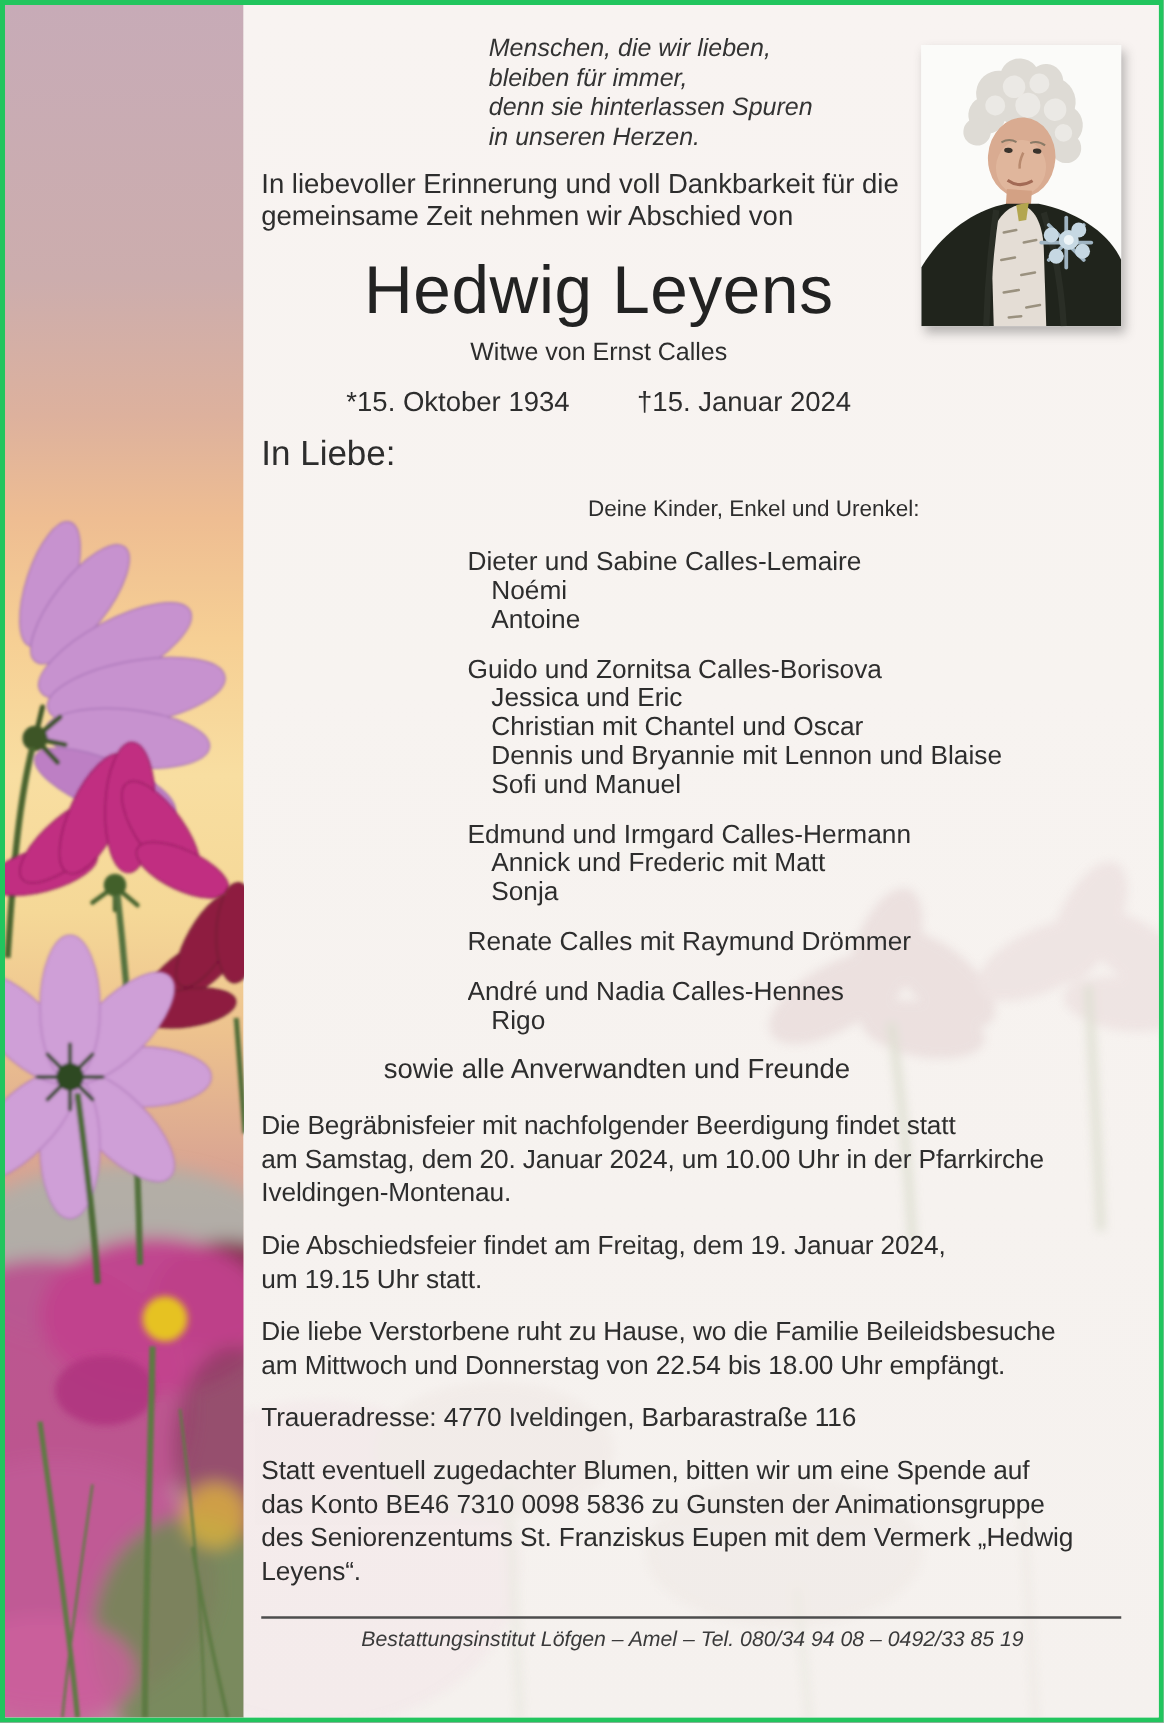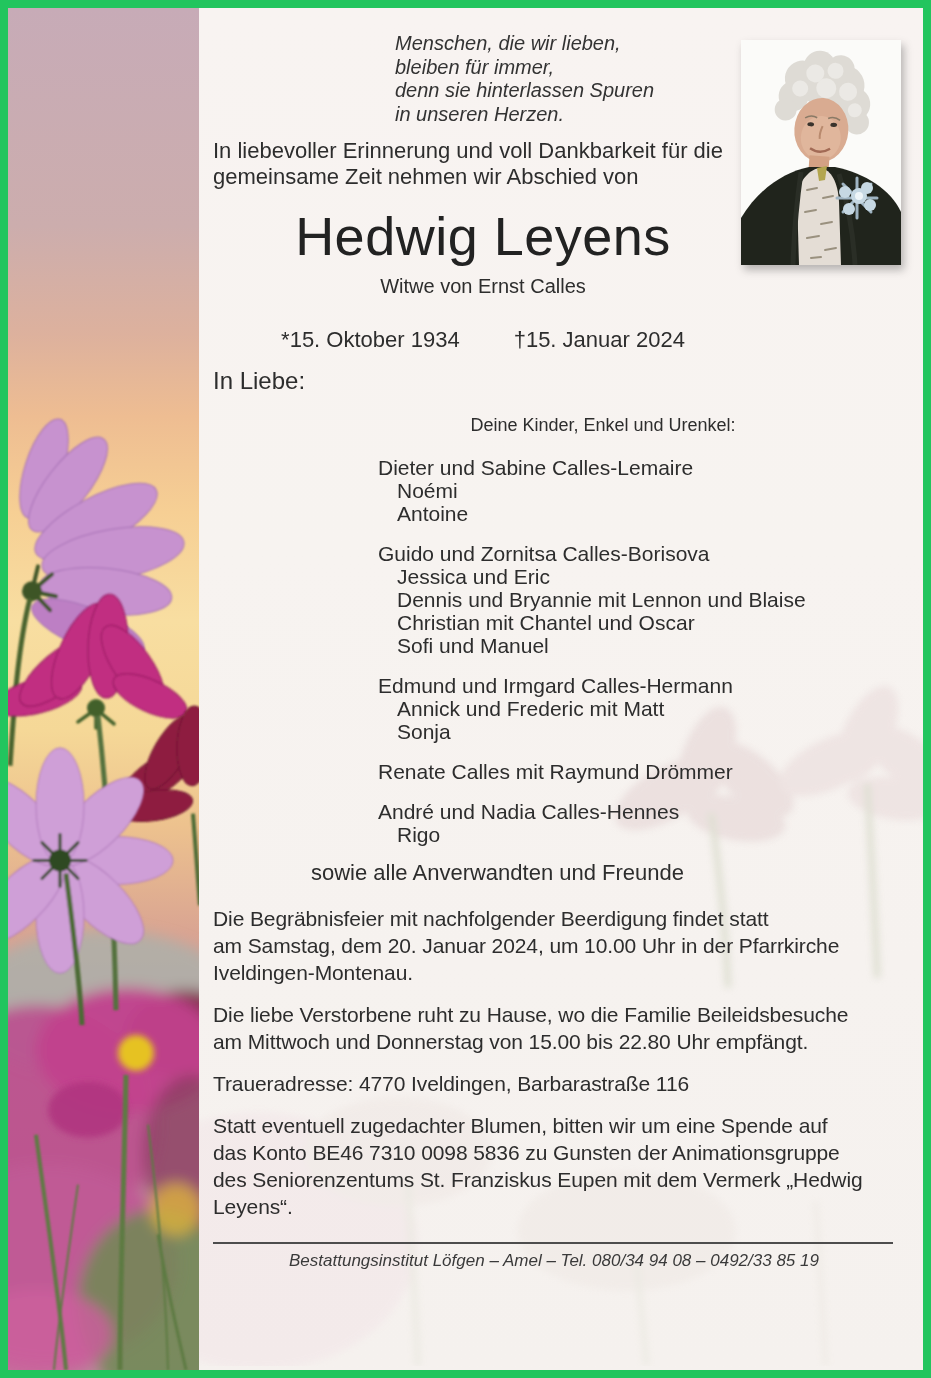--- a/index.html
+++ b/index.html
@@ -1,18 +1,18 @@
 <!DOCTYPE html>
 <html><head>
 <meta charset="utf-8">
 <style>
   html,body{margin:0;padding:0;background:#777;}
   .page{
     width:931px;height:1378px;box-sizing:border-box;
-    border:8px solid #22c55e;
+    border:4px solid #22c55e;
     display:flex;
     background:#f7f3f0;
     font-family:"Liberation Sans", sans-serif;
     color:#2d2d2d;
     position:relative;
     overflow:hidden;
   }
   
   .flower-strip{width:191px;height:100%;flex:0 0 191px;position:relative;overflow:hidden;}
   .flower-strip svg{display:block;width:100%;height:100%;}
@@ -42,24 +42,24 @@
   .name{
     margin:16px 0 0 0;width:540px;text-align:center;
     font-size:54px;font-weight:400;letter-spacing:.5px;color:#222;
     line-height:60px;
   }
   .relation{
     margin-top:6px;width:540px;text-align:center;
     font-size:20px;line-height:28px;
   }
   .dates{
-    margin-top:28px;width:540px;display:flex;justify-content:center;gap:54px;
+    margin-top:14px;width:540px;display:flex;justify-content:center;gap:54px;
     font-size:22px;line-height:24px;
   }
-  .salutation{margin-top:16px;font-size:24px;line-height:25px;}
+  .salutation{margin-top:16px;font-size:28px;line-height:25px;}
   .family-heading{margin:20px 0 0 98px;font-size:18px;line-height:25px;text-align:center;}
   .family-groups{margin-left:165px;font-size:21px;}
   .family-group{margin-top:17px;}
   .family-group:first-child{margin-top:18px;}
   .parents{line-height:23px;}
   .child{margin-left:19px;line-height:23px;}
   .closing{margin:14px 0 0 98px;font-size:22px;line-height:25px;}
   .para{margin-top:15px;font-size:21px;line-height:27px;letter-spacing:-0.1px;}
   .para.first{margin-top:20px;}
   .rule{border:none;border-top:2px solid #4d4d4d;margin:22px 2px 0 0;}
@@ -329,22 +329,22 @@
 
     <div class="family-groups">
       <div class="family-group">
         <div class="parents">Dieter und Sabine Calles-Lemaire</div>
         <div class="child">Noémi</div>
         <div class="child">Antoine</div>
       </div>
       <div class="family-group">
         <div class="parents">Guido und Zornitsa Calles-Borisova</div>
         <div class="child">Jessica und Eric</div>
+        <div class="child">Christian mit Chantel und Oscar</div>
         <div class="child">Dennis und Bryannie mit Lennon und Blaise</div>
-        <div class="child">Christian mit Chantel und Oscar</div>
         <div class="child">Sofi und Manuel</div>
       </div>
       <div class="family-group">
         <div class="parents">Edmund und Irmgard Calles-Hermann</div>
         <div class="child">Annick und Frederic mit Matt</div>
         <div class="child">Sonja</div>
       </div>
       <div class="family-group">
         <div class="parents">Renate Calles mit Raymund Drömmer</div>
       </div>
@@ -352,22 +352,24 @@
         <div class="parents">André und Nadia Calles-Hennes</div>
         <div class="child">Rigo</div>
       </div>
     </div>
 
     <div class="closing">sowie alle Anverwandten und Freunde</div>
 
     <div class="para first ml">Die Begräbnisfeier mit nachfolgender Beerdigung findet statt
 am Samstag, dem 20. Januar 2024, um 10.00 Uhr in der Pfarrkirche
 Iveldingen-Montenau.</div>
+    <div class="para ml">Die Abschiedsfeier findet am Freitag, dem 19. Januar 2024,
+um 19.15 Uhr statt.</div>
     <div class="para ml">Die liebe Verstorbene ruht zu Hause, wo die Familie Beileidsbesuche
-am Mittwoch und Donnerstag von 15.00 bis 22.80 Uhr empfängt.</div>
+am Mittwoch und Donnerstag von 22.54 bis 18.00 Uhr empfängt.</div>
     <div class="para ml">Traueradresse: 4770 Iveldingen, Barbarastraße 116</div>
     <div class="para ml">Statt eventuell zugedachter Blumen, bitten wir um eine Spende auf
 das Konto BE46 7310 0098 5836 zu Gunsten der Animationsgruppe
 des Seniorenzentums St. Franziskus Eupen mit dem Vermerk „Hedwig
 Leyens“.</div>
 
     <hr class="rule">
     <div class="footer-line">Bestattungsinstitut Löfgen – Amel – Tel. 080/34 94 08 – 0492/33 85 19</div>
 
   </div>

